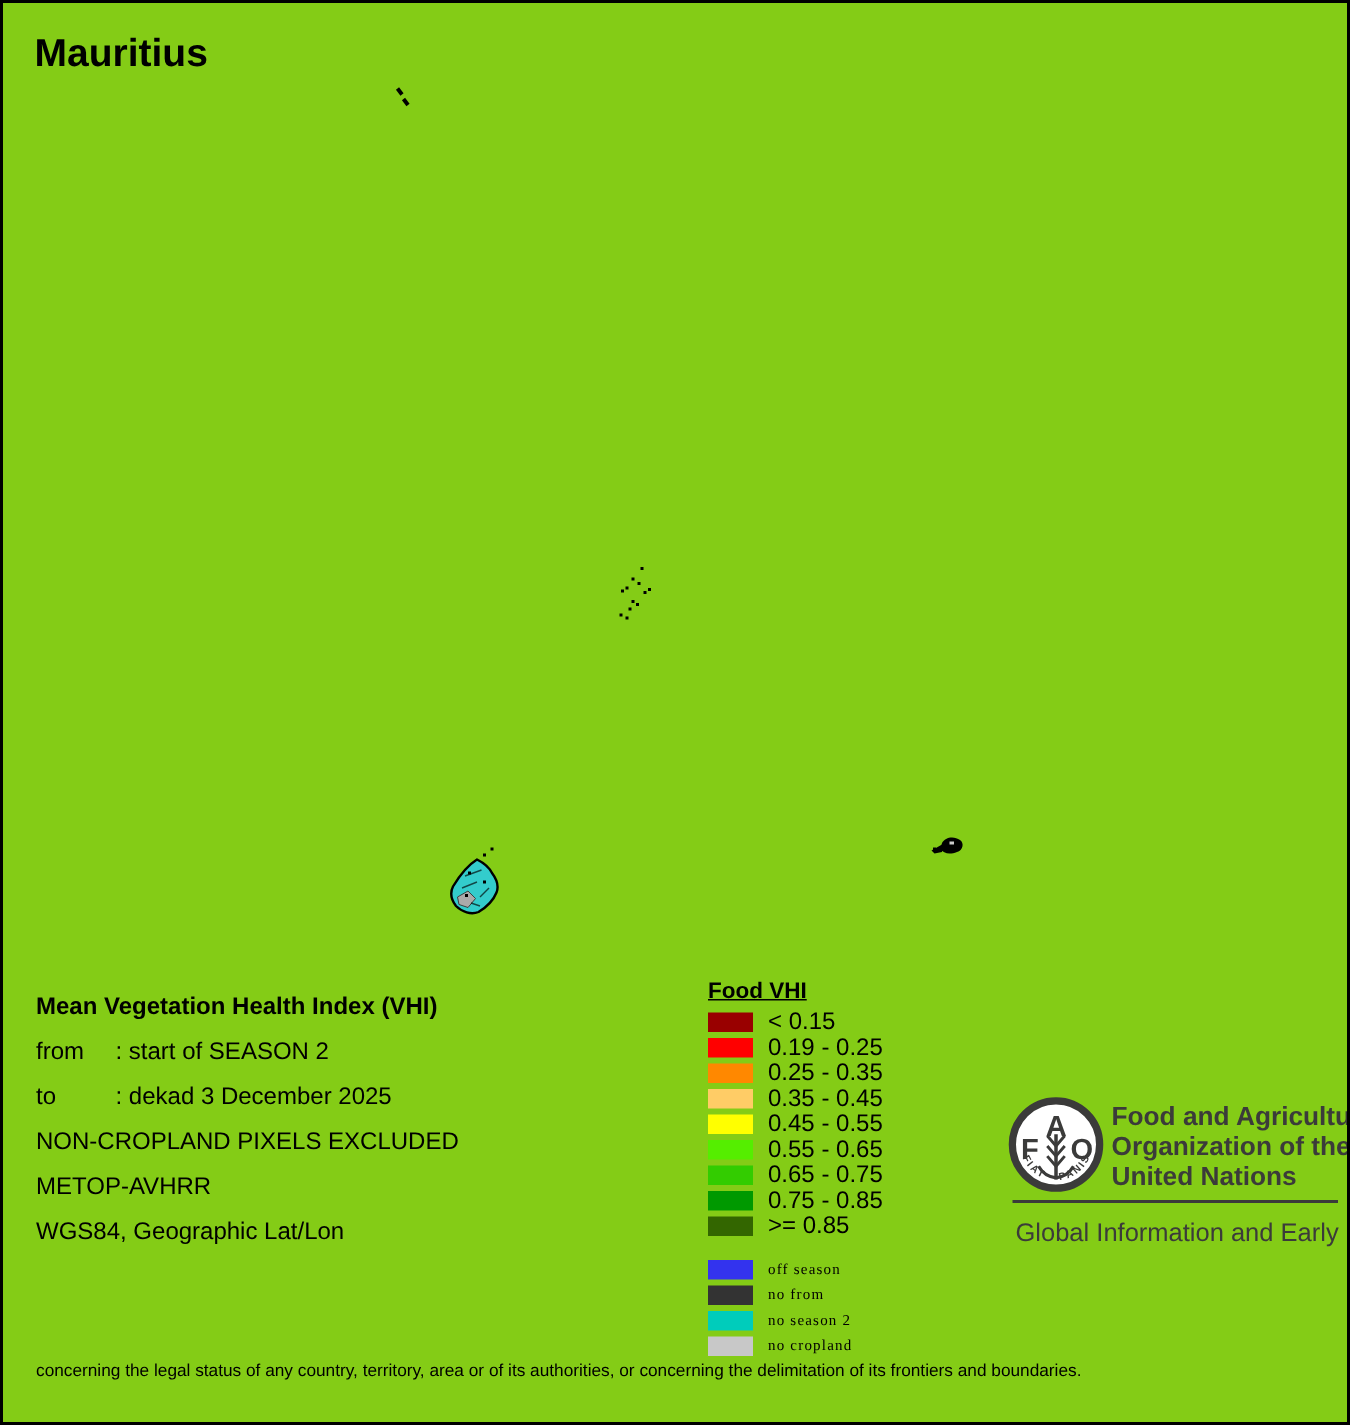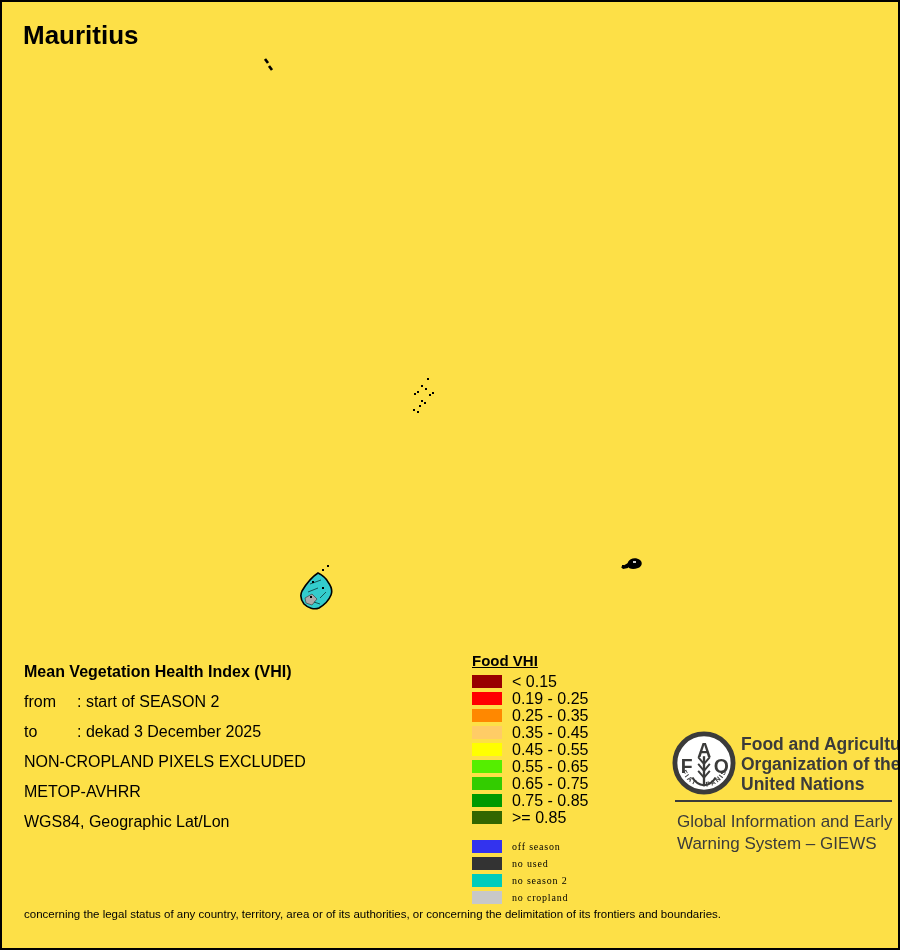--- a/index.html
+++ b/index.html
@@ -2,21 +2,21 @@
 <html><head>
 <meta charset="utf-8">
 <style>
   * { margin: 0; padding: 0; box-sizing: border-box; }
   html, body { background: #fff; }
   body { font-family: "Liberation Sans", sans-serif; }
   .page {
     position: relative;
     width: 900px;
     height: 950px;
-    background: #fde047;
+    background: #84cc16;
     border: 2px solid #000;
     overflow: hidden;
     padding-left: 16px;
   }
   .map-title {
     position: absolute;
     left: 21px; top: 18px;
     font-size: 26px;
     font-weight: bold;
     color: #000;
@@ -185,21 +185,21 @@
       </div>
   </div>
 
   <div class="legend-status">
     <div class="lg-row">
         <span class="swatch" style="background: rgb(51, 51, 238);"></span>
         <span class="lg-label">off season</span>
       </div>
     <div class="lg-row">
         <span class="swatch" style="background: rgb(51, 51, 51);"></span>
-        <span class="lg-label">no used</span>
+        <span class="lg-label">no from</span>
       </div>
     <div class="lg-row">
         <span class="swatch" style="background: rgb(0, 204, 187);"></span>
         <span class="lg-label">no season 2</span>
       </div>
     <div class="lg-row">
         <span class="swatch" style="background: rgb(200, 200, 200);"></span>
         <span class="lg-label">no cropland</span>
       </div>
   </div>
@@ -226,21 +226,20 @@
       </text>
     </svg>
     <div class="fao-org">
       <div>Food and Agriculture</div>
       <div>Organization of the</div>
       <div>United Nations</div>
     </div>
     <div class="fao-rule"></div>
     <div class="fao-giews">
       <div>Global Information and Early</div>
-      <div>Warning System – GIEWS</div>
     </div>
   </div>
 
   <div class="disclaimer">
     <div>concerning the legal status of any country, territory, area or of its authorities, or concerning the delimitation of its frontiers and boundaries.</div>
   </div>
 
 </div>
 
 </body></html>

